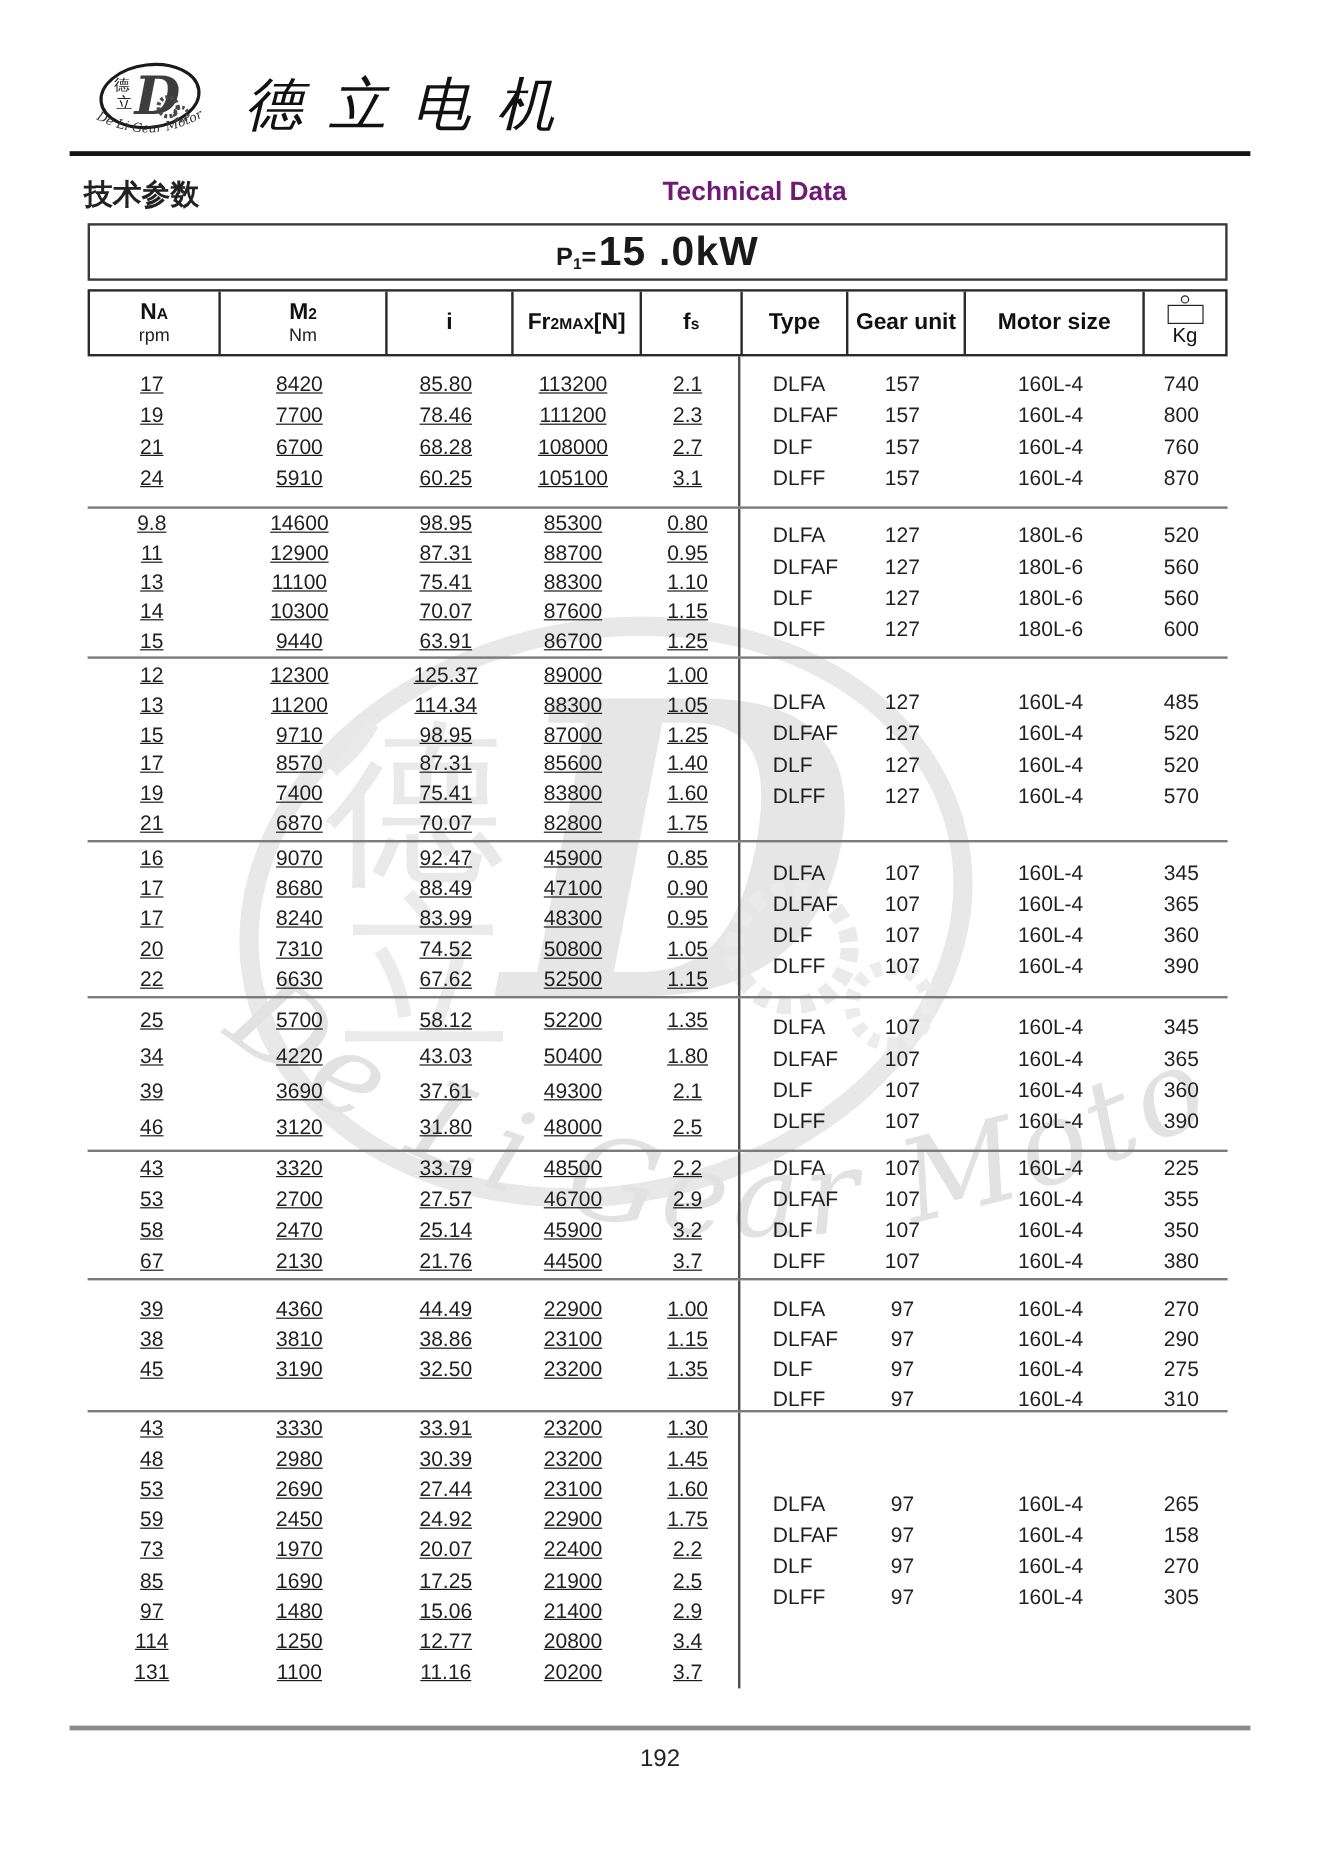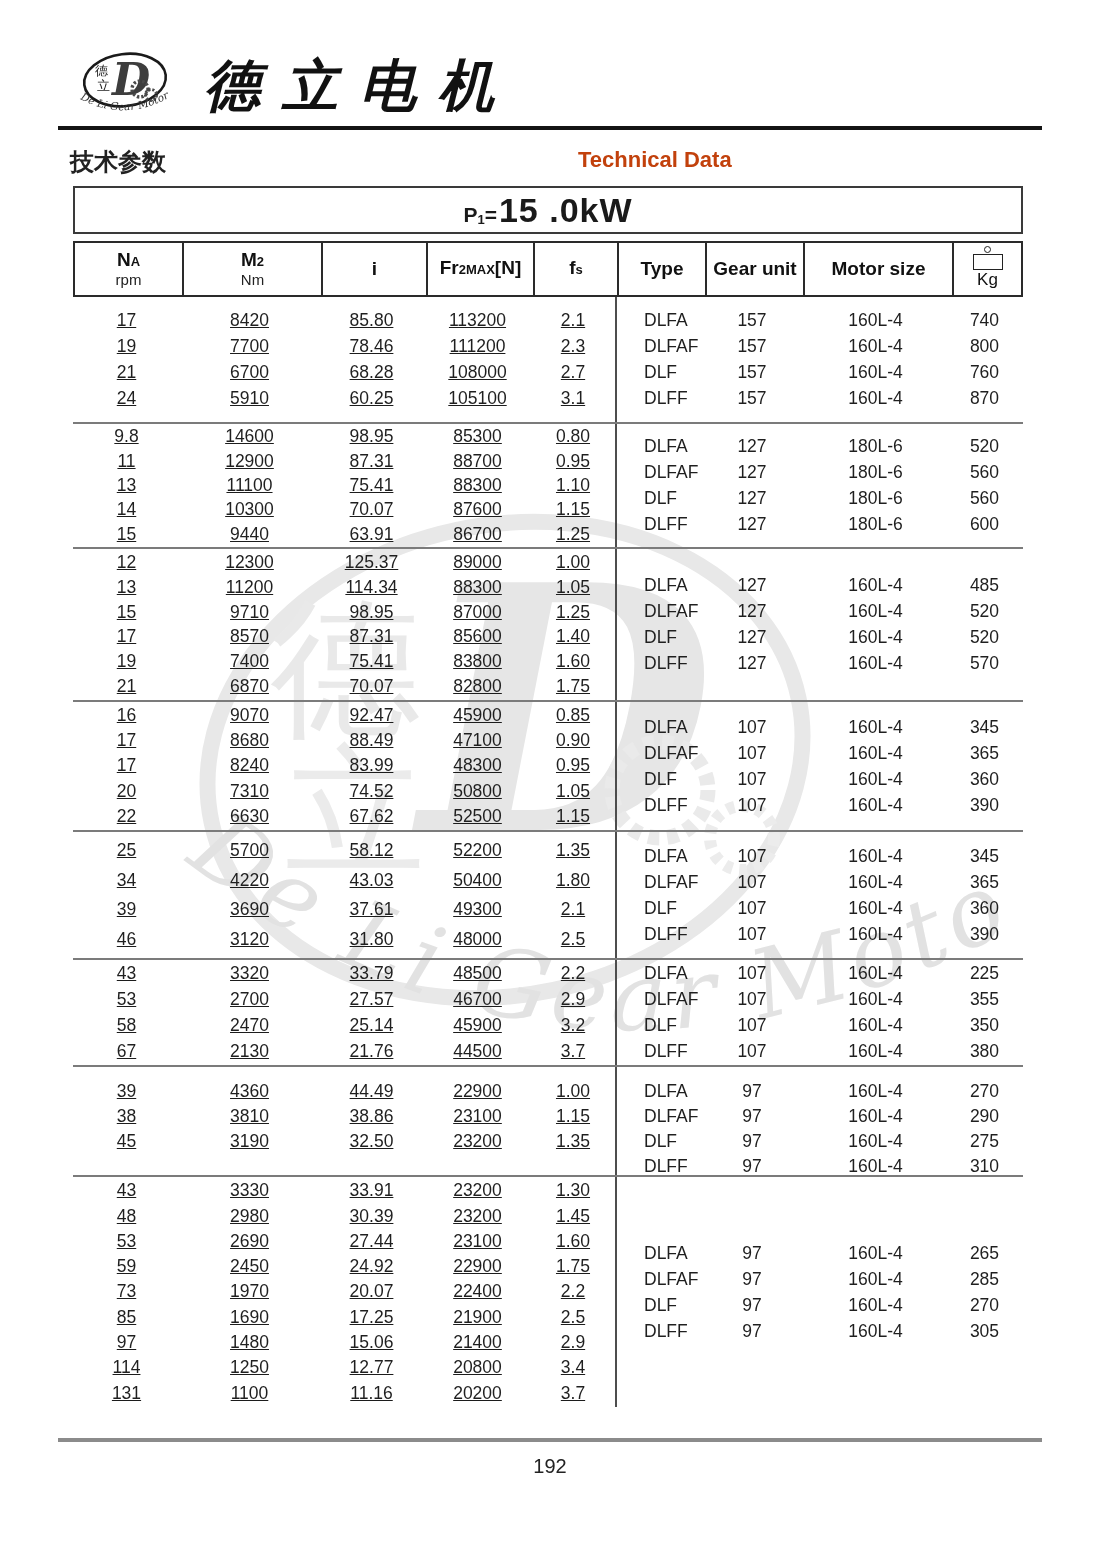--- a/index.html
+++ b/index.html
@@ -11,28 +11,28 @@
   }
   .page { position:relative; width:1100px; height:1555px; }
 
   
   .watermark { position:absolute; left:0; top:0; z-index:0; pointer-events:none; }
   .content { position:relative; z-index:1; }
 
   
   .brand-row { display:flex; align-items:center; padding:52px 0 0 72px; height:122px; }
   .brand-name {
-    font-family:"DejaVu Serif", serif; font-weight:bold; font-style:italic;
-    font-size:56px; letter-spacing:22px; color:#111; margin-left:22px; white-space:nowrap;
+    font-family:"DejaVu Serif", serif; font-weight:normal; font-style:italic;
+    font-size:48px; letter-spacing:22px; color:#111; margin-left:22px; white-space:nowrap;
   }
   .top-rule { height:4px; background:#141414; margin:4px 58px 0 58px; }
 
   .section-row { position:relative; height:32px; margin:16px 70px 8px 70px; }
   .section-cn { font-size:24px; font-weight:bold; color:#222; }
-  .section-en { position:absolute; left:508px; top:1px; font-size:22px; font-weight:bold; color:#c2410c; }
+  .section-en { position:absolute; left:482px; top:1px; font-size:22px; font-weight:bold; color:#701a75; }
 
   
   .title-box {
     margin:6px 0 0 73px; width:950px; height:48px;
     border:2px solid #3a3a3a;
     display:flex; align-items:center; justify-content:center;
   }
   .pt { display:flex; align-items:baseline; }
   .pt-p   { font-size:21px; font-weight:bold; color:#1a1a1a; }
   .pt-sub { font-size:13px; font-weight:bold; color:#1a1a1a; align-self:flex-end; padding-bottom:3px; }
@@ -666,21 +666,21 @@
             <div class="rrow">
               <div class="cell">DLFA</div>
               <div class="cell">97</div>
               <div class="cell">160L-4</div>
               <div class="cell">265</div>
             </div>
             <div class="rrow">
               <div class="cell">DLFAF</div>
               <div class="cell">97</div>
               <div class="cell">160L-4</div>
-              <div class="cell">285</div>
+              <div class="cell">158</div>
             </div>
             <div class="rrow">
               <div class="cell">DLF</div>
               <div class="cell">97</div>
               <div class="cell">160L-4</div>
               <div class="cell">270</div>
             </div>
             <div class="rrow">
               <div class="cell">DLFF</div>
               <div class="cell">97</div>

